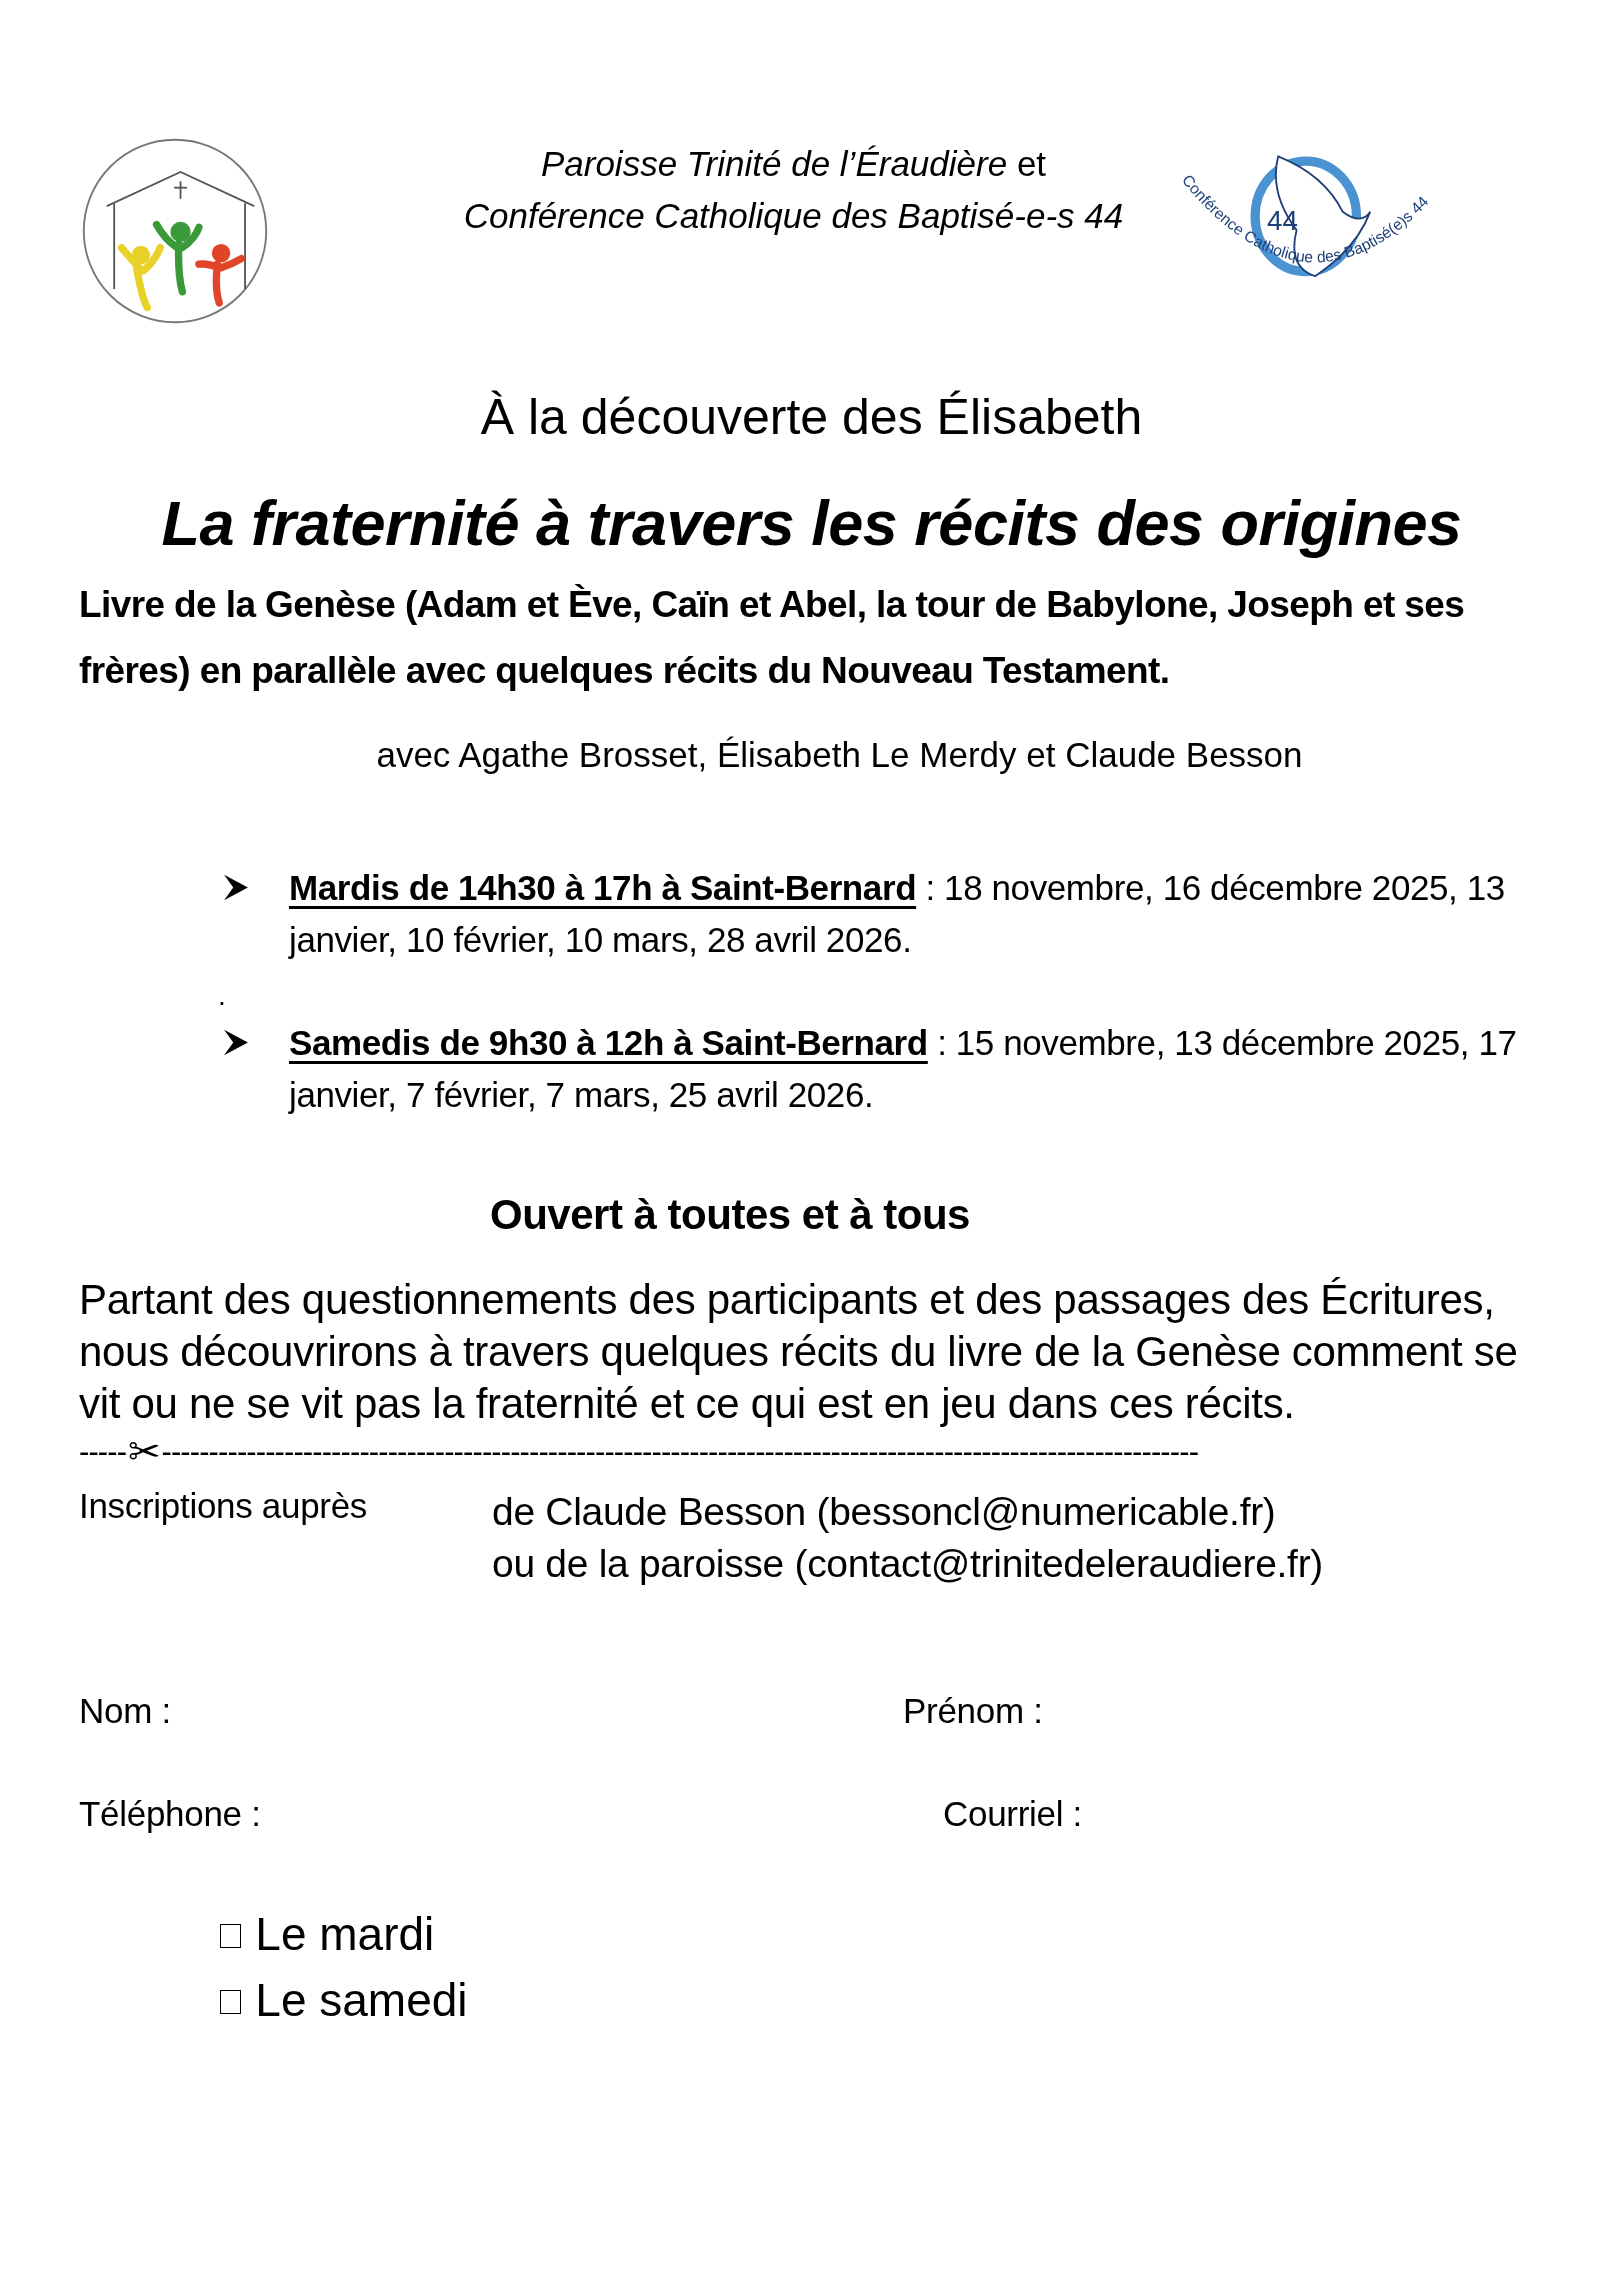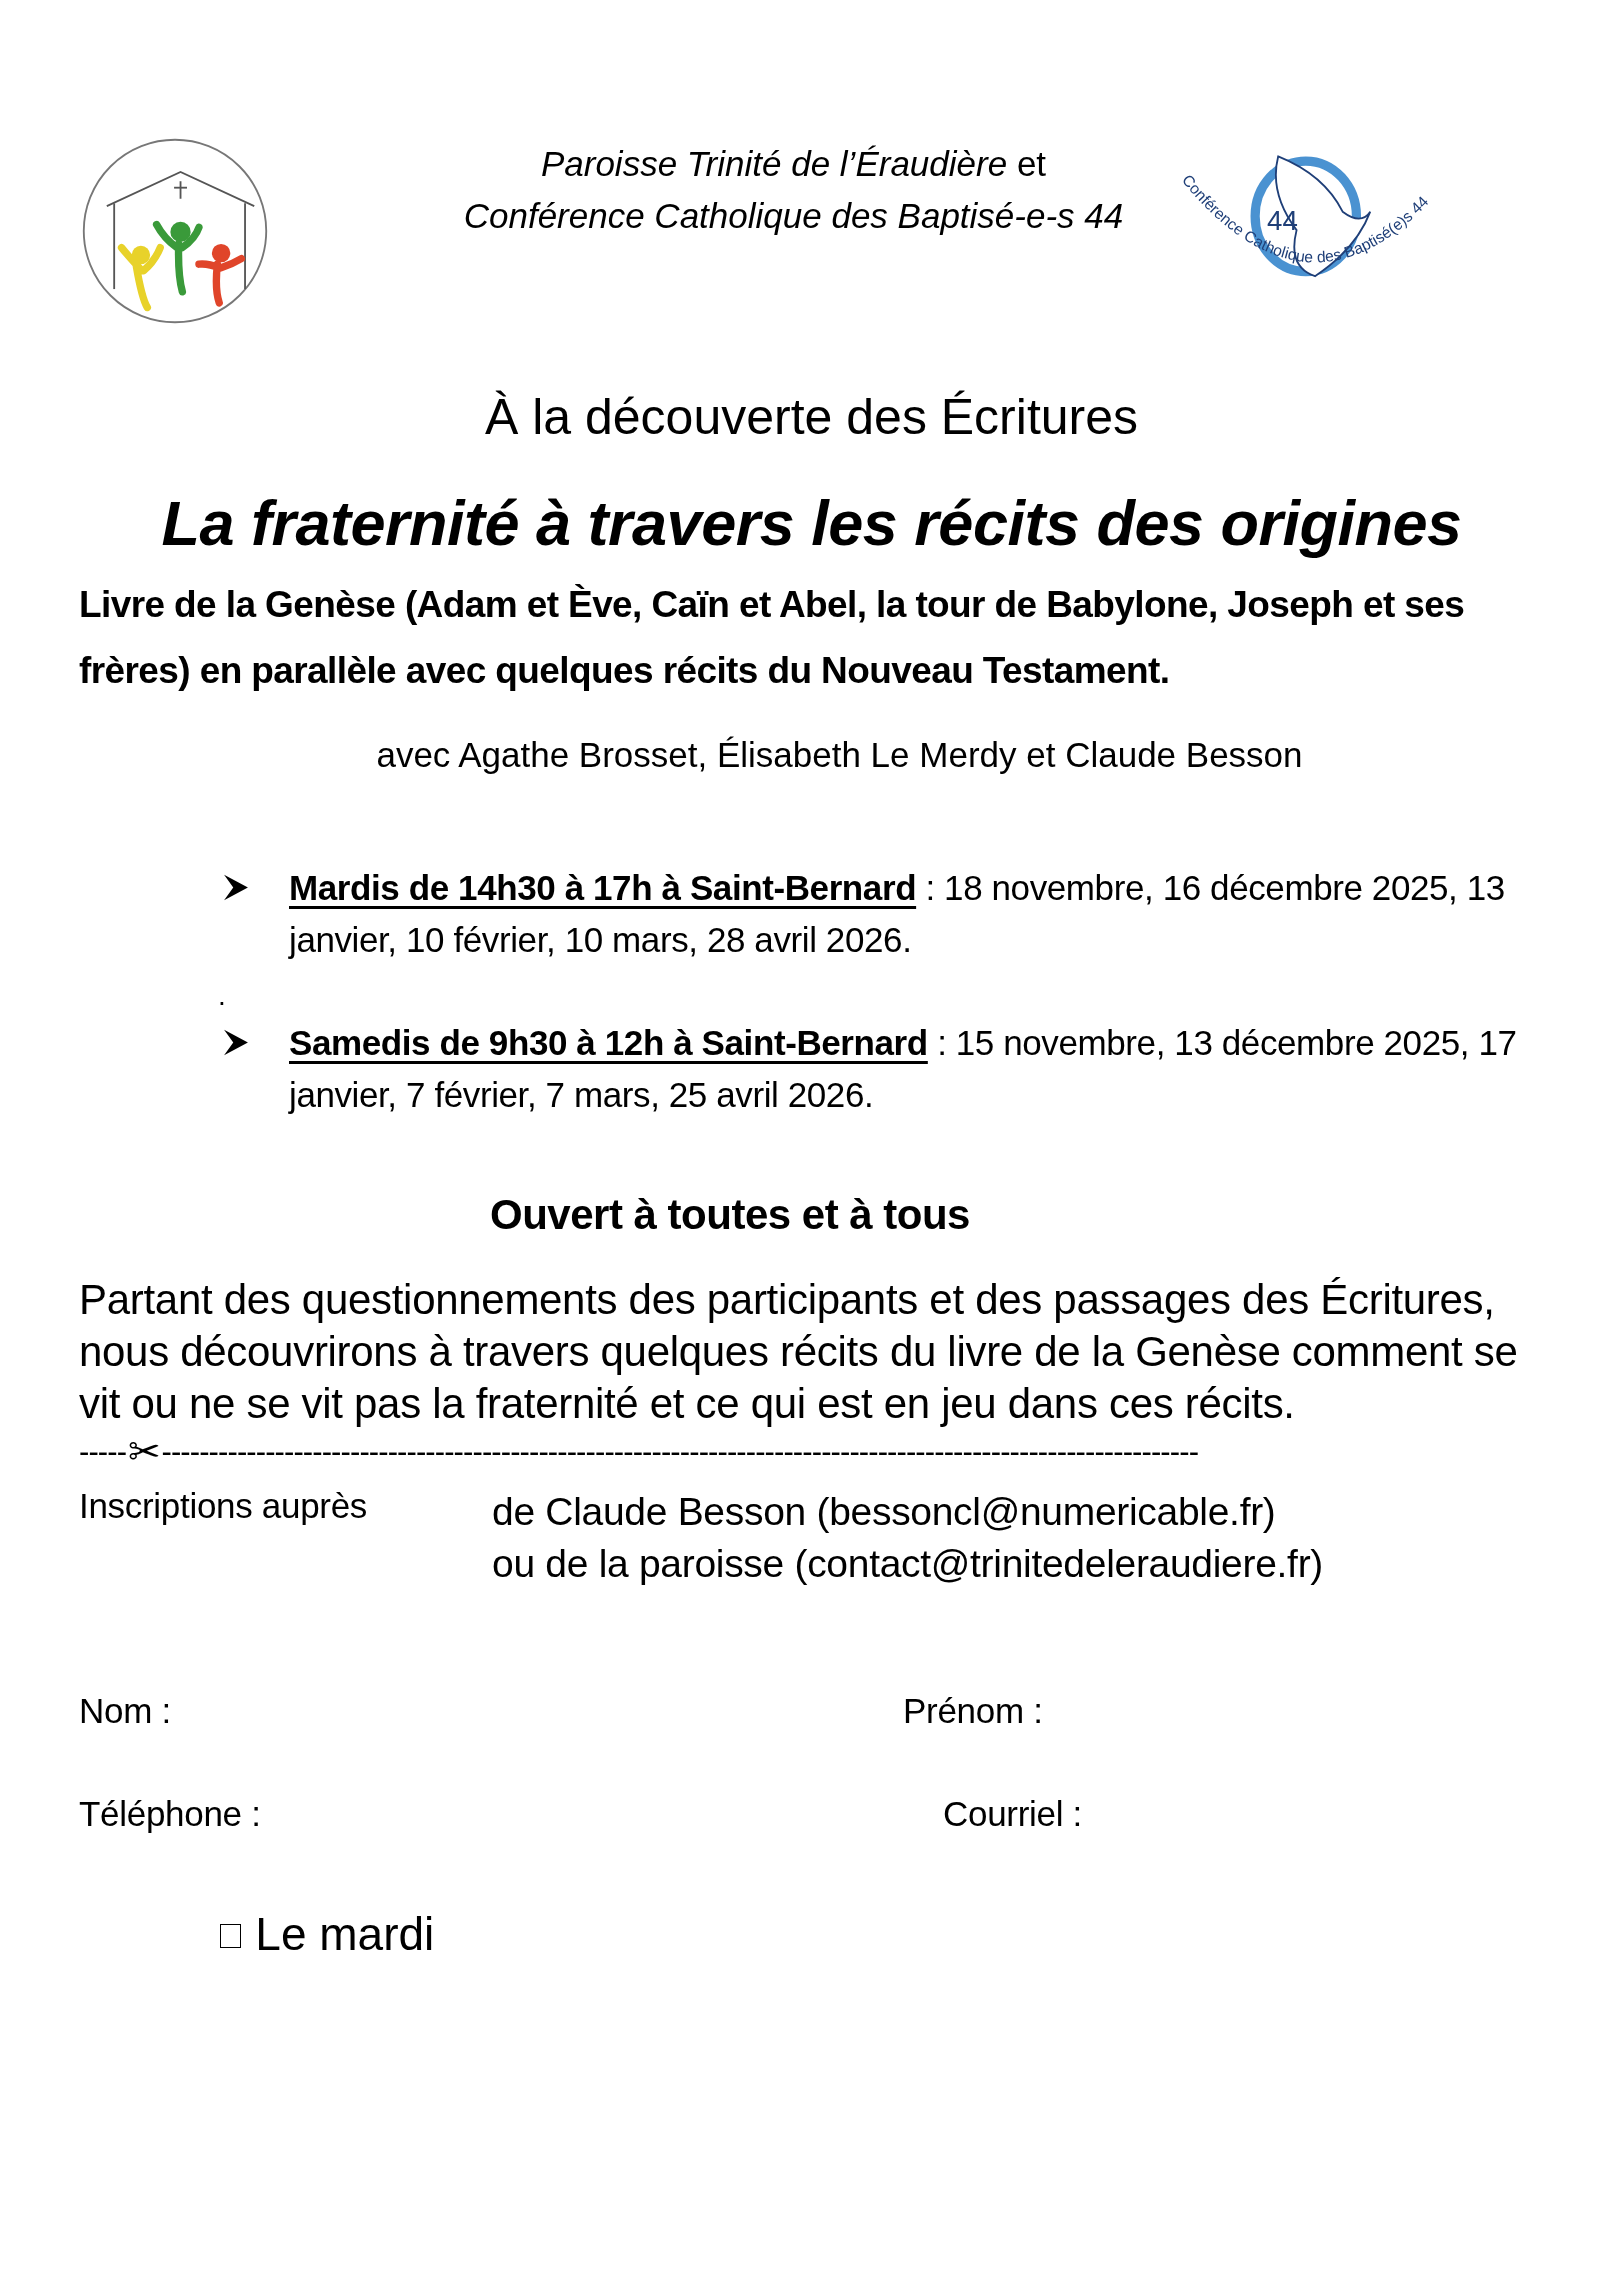--- a/index.html
+++ b/index.html
@@ -63,21 +63,21 @@
     <defs>
         <path id="arcp" d="M20,40 Q170,230 320,40"></path>
       </defs>
     <ellipse cx="160" cy="85" rx="55" ry="60" fill="none" stroke="#2a7fc9" stroke-width="10" opacity="0.85"></ellipse>
     <path d="M130,20 Q180,40 200,80 Q220,95 230,80 Q215,120 170,150 Q140,140 150,100 Q120,60 130,20 Z" fill="#fff" stroke="#1f3f78" stroke-width="2"></path>
     <text x="118" y="100" font-size="30" fill="#1f3f78" font-family="Liberation Sans, sans-serif">44</text>
     <text font-size="17" fill="#1f3f78" font-family="Liberation Sans, sans-serif"><textPath href="#arcp" startOffset="2%">Conférence Catholique des Baptisé(e)s 44</textPath></text>
   </svg>
 </div>
 
-<div class="abs kicker">À la découverte des Écritures</div>
+<div class="abs kicker">À la découverte des Élisabeth</div>
 <div class="abs title">La fraternité à travers les récits des origines</div>
 <div class="abs subtitle">Livre de la Genèse (Adam et Ève, Caïn et Abel, la tour de Babylone, Joseph et ses frères) en parallèle avec quelques récits du Nouveau Testament.</div>
 <div class="abs speakers">avec Agathe Brosset, Élisabeth Le Merdy et Claude Besson</div>
 
 <div class="abs sched" style="top:862px;">
   <span class="arrow">
     <svg width="28" height="33" viewBox="0 0 30 36">
         <path d="M2,4 L28,18 L2,32 L12,18 Z" fill="#000"></path>
       </svg>
   </span>
@@ -108,14 +108,15 @@
   <div>ou de la paroisse (contact@trinitedeleraudiere.fr)</div>
 </div>
 
 <div class="abs field" style="left:79px; top:1691px;">Nom :</div>
 <div class="abs field" style="left:903px; top:1691px;">Prénom :</div>
 <div class="abs field" style="left:79px; top:1794px;">Téléphone :</div>
 <div class="abs field" style="left:903px; top:1794px;margin-left:40px;">Courriel :</div>
 
 <div class="abs checks">
   <div><span class="box"></span><span>Le mardi</span></div>
+  <div><span class="box"></span><span>Le samedi</span></div>
 </div>
 
 
 </body></html>

